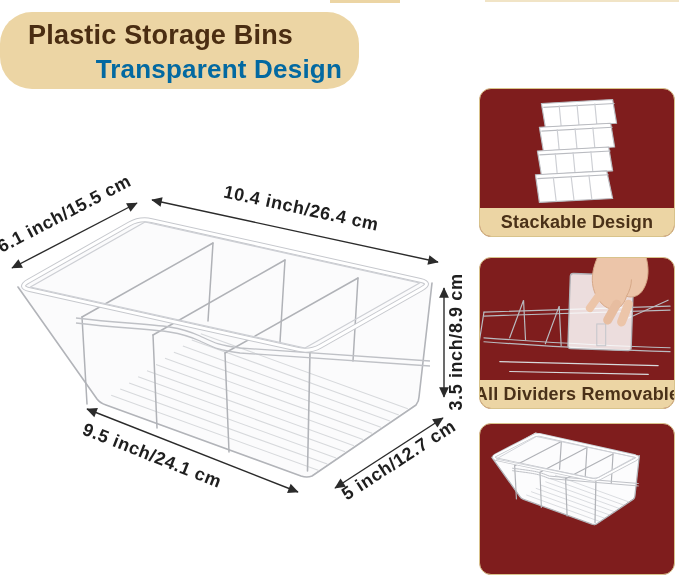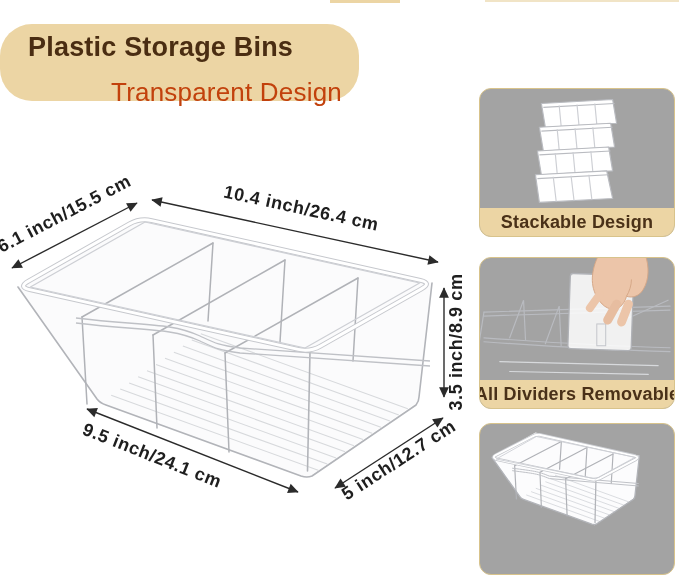--- a/index.html
+++ b/index.html
@@ -2,43 +2,43 @@
 <html><head>
 <meta charset="utf-8">
 <style>
   html,body{margin:0;padding:0;}
   .stage{
     position:relative;width:679px;height:580px;background:#ffffff;
     overflow:hidden;font-family:"Liberation Sans",sans-serif;
   }
   
   .banner{
-    position:absolute;left:0;top:24px;width:359px;height:77px;
+    position:absolute;left:0;top:12px;width:359px;height:77px;
     background:#ecd5a4;
     border-radius:32px;
   }
   .banner .line1{
     position:absolute;left:28px;top:8px;
     font-size:27px;font-weight:bold;color:#4a2d12;letter-spacing:.2px;
   }
   .banner .line2{
     position:absolute;right:17px;top:42px;
-    font-size:26px;font-weight:normal;color:#c2410c;letter-spacing:.2px;margin-top:11px;
+    font-size:26px;font-weight:bold;color:#0369a1;letter-spacing:.2px;
   }
   
   .top-strip{position:absolute;left:330px;top:0;width:70px;height:3px;background:#ecd5a4;}
   .top-line{position:absolute;left:485px;top:0;width:194px;height:2px;background:#f1e4c6;}
 
   
   .diagram{position:absolute;left:0;top:0;width:679px;height:580px;}
   .dim-text{font-size:18px;font-weight:bold;fill:#1e1e1e;letter-spacing:.6px;}
 
   
   .card{
-    position:absolute;left:479px;width:196px;background:#a3a3a3;
+    position:absolute;left:479px;width:196px;background:#7f1d1d;
     border:1.5px solid #d8c38b;border-radius:12px;overflow:hidden;
     box-sizing:border-box;
   }
   .card .art{position:absolute;left:0;top:0;width:100%;}
   .card .label-bar{
     position:absolute;left:0;right:0;bottom:0;height:28px;
     background:#ecd5a4;display:flex;align-items:center;justify-content:center;
   }
   .card .label-bar span{
     font-size:18px;font-weight:bold;color:#4a3118;letter-spacing:.2px;white-space:nowrap;

